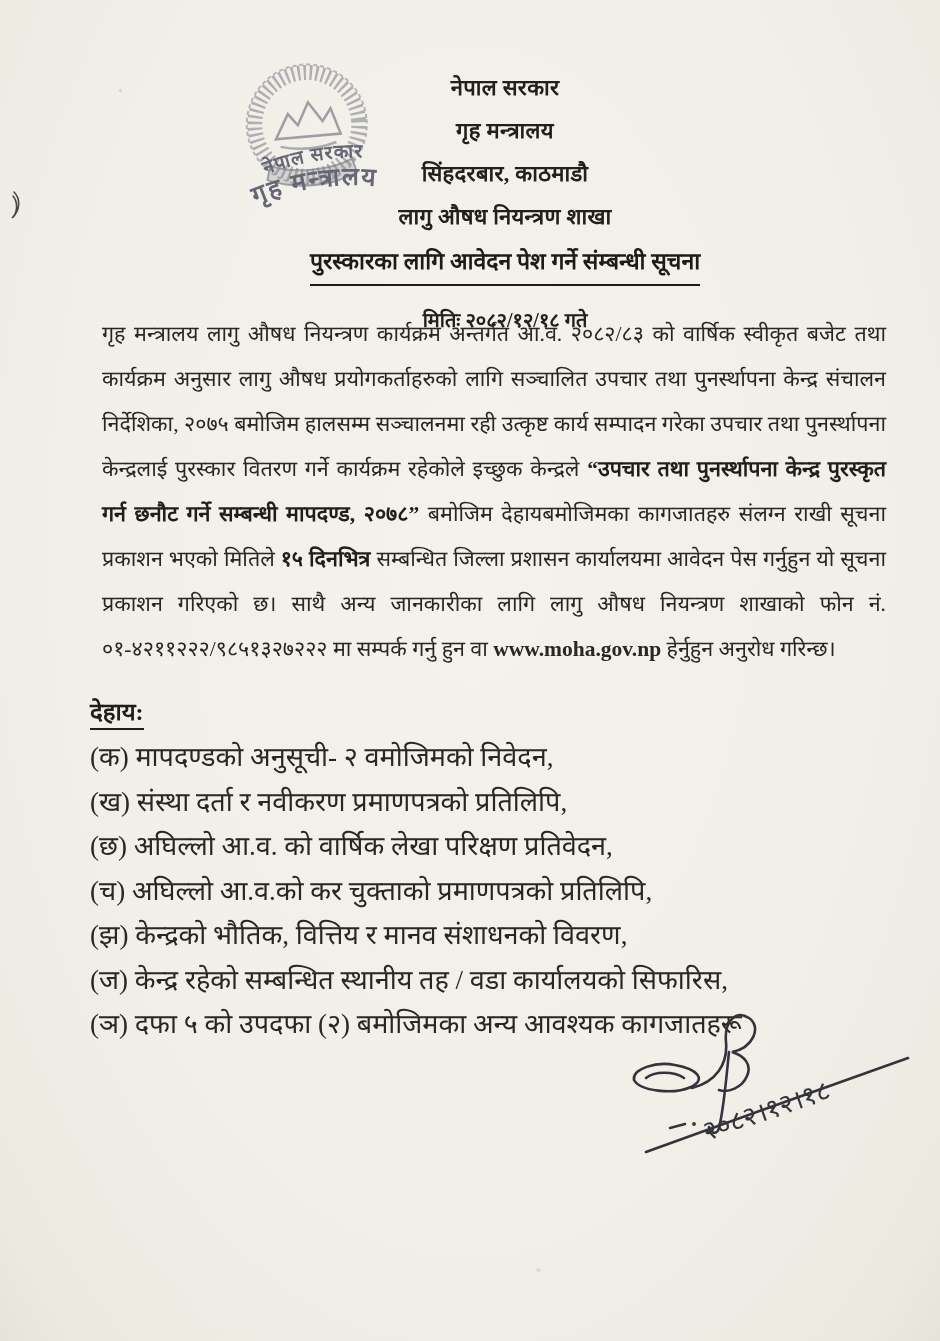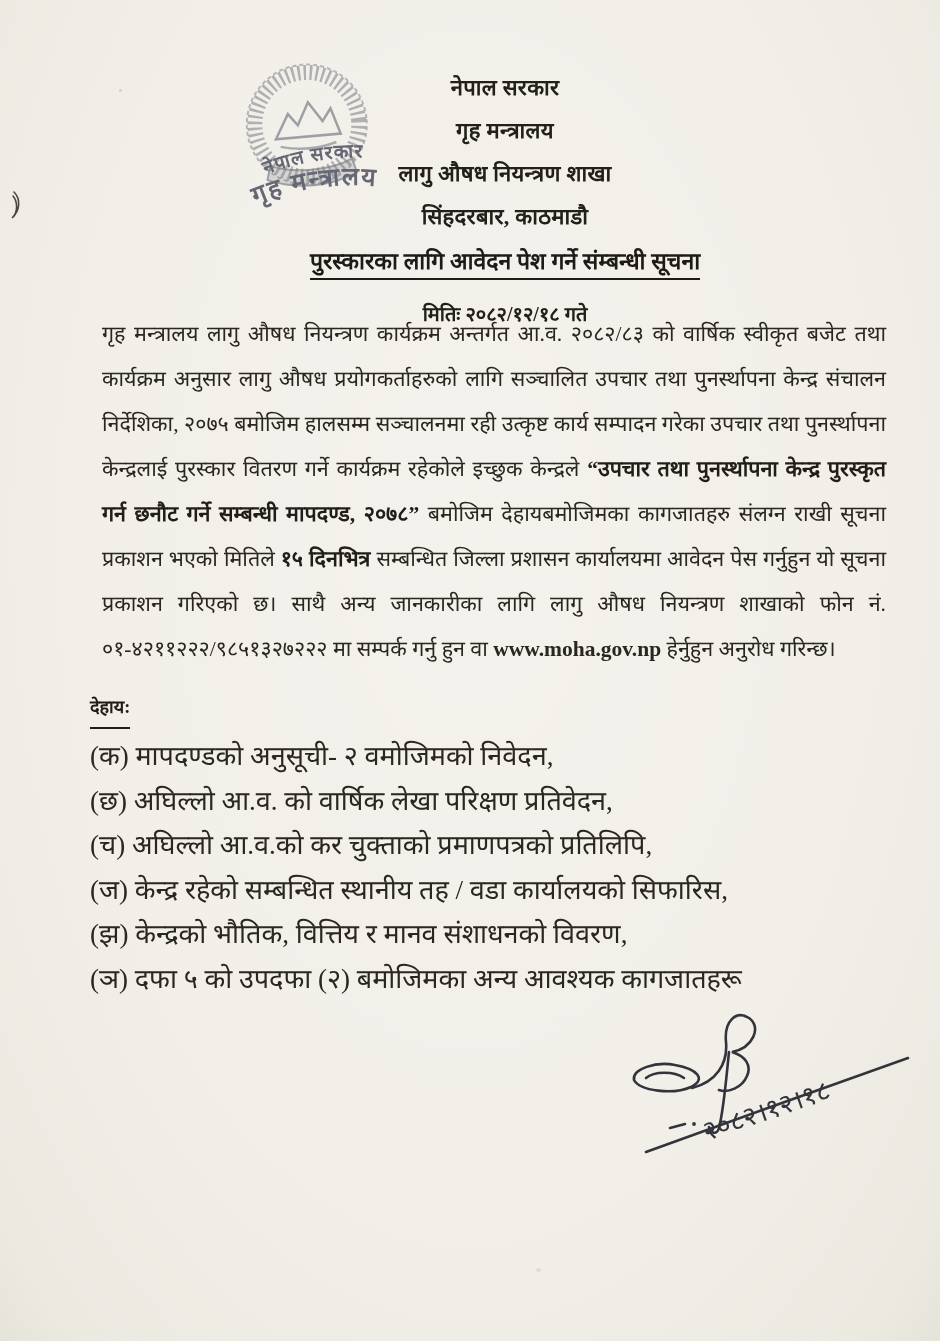--- a/index.html
+++ b/index.html
@@ -24,43 +24,43 @@
     position:absolute;top:66px;left:70px;width:870px;
     text-align:center;
   }
   .hline{
     font-weight:bold;font-size:22px;line-height:43px;
     letter-spacing:.3px;color:#23201b;
   }
   .doc-title{
     display:inline-block;margin-top:6px;
     font-weight:bold;font-size:23px;color:#1e1b17;
-    border-bottom:2.4px solid #1e1b17;padding-bottom:2px;
+    border-bottom:2.4px solid #1e1b17;padding-bottom:8px;
   }
   .date-line{
     margin-top:20px;font-weight:bold;font-size:20px;color:#23201b;
   }
 
   
   .stamp{position:absolute;left:228px;top:58px;width:175px;height:160px;opacity:.82;}
 
   
   .body-par{
     position:absolute;top:312px;left:102px;width:784px;
     font-size:21.5px;line-height:45px;text-align:justify;
     color:#2a2620;
   }
   .body-par .b{font-weight:bold;color:#211d18;}
   .body-par .url{font-weight:bold;font-family:"Liberation Serif","DejaVu Serif",serif;}
 
   
   .attachments{position:absolute;top:694px;left:90px;width:700px;}
   .attach-heading{
-    display:inline-block;font-weight:bold;font-size:18px;color:#211d18;
-    border-bottom:2.2px solid #211d18;padding-bottom:9px;margin-bottom:12px;
+    display:inline-block;font-weight:bold;font-size:24px;color:#211d18;
+    border-bottom:2.2px solid #211d18;padding-bottom:1px;margin-bottom:12px;
   }
   .attach-item{
     font-size:27px;line-height:30px;margin-bottom:14.5px;color:#2a2620;
   }
 
   
   .signature{position:absolute;left:612px;top:998px;width:310px;height:170px;}
 
   
   .ink-mark{position:absolute;left:4px;top:178px;width:30px;height:60px;}
@@ -91,39 +91,40 @@
       </text>
       <text font-size="25" letter-spacing="2">
         <textPath href="#arcBottom" startOffset="50%" text-anchor="middle">गृह मन्त्रालय</textPath>
       </text>
     </g>
   </svg>
 
   <div class="header">
     <div class="hline">नेपाल सरकार</div>
     <div class="hline">गृह मन्त्रालय</div>
+    <div class="hline">सिंहदरबार, काठमाडौ</div>
     <div class="hline">लागु औषध नियन्त्रण शाखा</div>
-    <div class="hline">सिंहदरबार, काठमाडौ</div>
     <div>
       <span class="doc-title">पुरस्कारका लागि आवेदन पेश गर्ने संम्बन्धी सूचना</span>
     </div>
     <div class="date-line">मितिः २०८२/१२/१८ गते</div>
   </div>
 
   <div class="body-par">
     <span>गृह मन्त्रालय लागु औषध नियन्त्रण कार्यक्रम अन्तर्गत आ.व. २०८२/८३ को वार्षिक स्वीकृत बजेट तथा कार्यक्रम अनुसार लागु औषध प्रयोगकर्ताहरुको लागि सञ्चालित उपचार तथा पुनर्स्थापना केन्द्र संचालन निर्देशिका, २०७५ बमोजिम हालसम्म सञ्चालनमा रही उत्कृष्ट कार्य सम्पादन गरेका उपचार तथा पुनर्स्थापना केन्द्रलाई पुरस्कार वितरण गर्ने कार्यक्रम रहेकोले इच्छुक केन्द्रले </span><span class="b">“उपचार तथा पुनर्स्थापना केन्द्र पुरस्कृत गर्न छनौट गर्ने सम्बन्धी मापदण्ड, २०७८”</span><span> बमोजिम देहायबमोजिमका कागजातहरु संलग्न राखी सूचना प्रकाशन भएको मितिले </span><span class="b">१५ दिनभित्र</span><span> सम्बन्धित जिल्ला प्रशासन कार्यालयमा आवेदन पेस गर्नुहुन यो सूचना प्रकाशन गरिएको छ। साथै अन्य जानकारीका लागि लागु औषध नियन्त्रण शाखाको फोन नं. ०१-४२११२२२/९८५१३२७२२२ मा सम्पर्क गर्नु हुन वा </span><span class="url">www.moha.gov.np</span><span> हेर्नुहुन अनुरोध गरिन्छ।</span>
   </div>
 
   <div class="attachments">
     <span class="attach-heading">देहाय:</span>
     <div class="attach-item">(क) मापदण्डको अनुसूची- २ वमोजिमको निवेदन,</div>
+    <div class="attach-item">(ख) संस्था दर्ता र नवीकरण प्रमाणपत्रको प्रतिलिपि,</div>
     <div class="attach-item">(छ) अघिल्लो आ.व. को वार्षिक लेखा परिक्षण प्रतिवेदन,</div>
     <div class="attach-item">(च) अघिल्लो आ.व.को कर चुक्ताको प्रमाणपत्रको प्रतिलिपि,</div>
+    <div class="attach-item">(झ) केन्द्रको भौतिक, वित्तिय र मानव संशाधनको विवरण,</div>
     <div class="attach-item">(ज) केन्द्र रहेको सम्बन्धित स्थानीय तह / वडा कार्यालयको सिफारिस,</div>
-    <div class="attach-item">(झ) केन्द्रको भौतिक, वित्तिय र मानव संशाधनको विवरण,</div>
     <div class="attach-item">(ञ) दफा ५ को उपदफा (२) बमोजिमका अन्य आवश्यक कागजातहरू</div>
   </div>
 
   <svg class="signature" viewBox="0 0 310 170" xmlns="http://www.w3.org/2000/svg">
     <g stroke="#33333c" fill="none" stroke-width="2.6" stroke-linecap="round">
 
       <path d="M22,82 C20,71 44,63 63,67 C85,71 95,81 79,89 C61,97 28,93 22,82 Z"></path>
       <path d="M34,80 C42,73 62,73 72,80"></path>
 
       <path d="M80,90 C104,84 116,66 114,44 C112,23 124,12 137,20 C150,29 141,50 120,54 C133,58 140,67 135,78 C130,90 116,95 107,92"></path>

